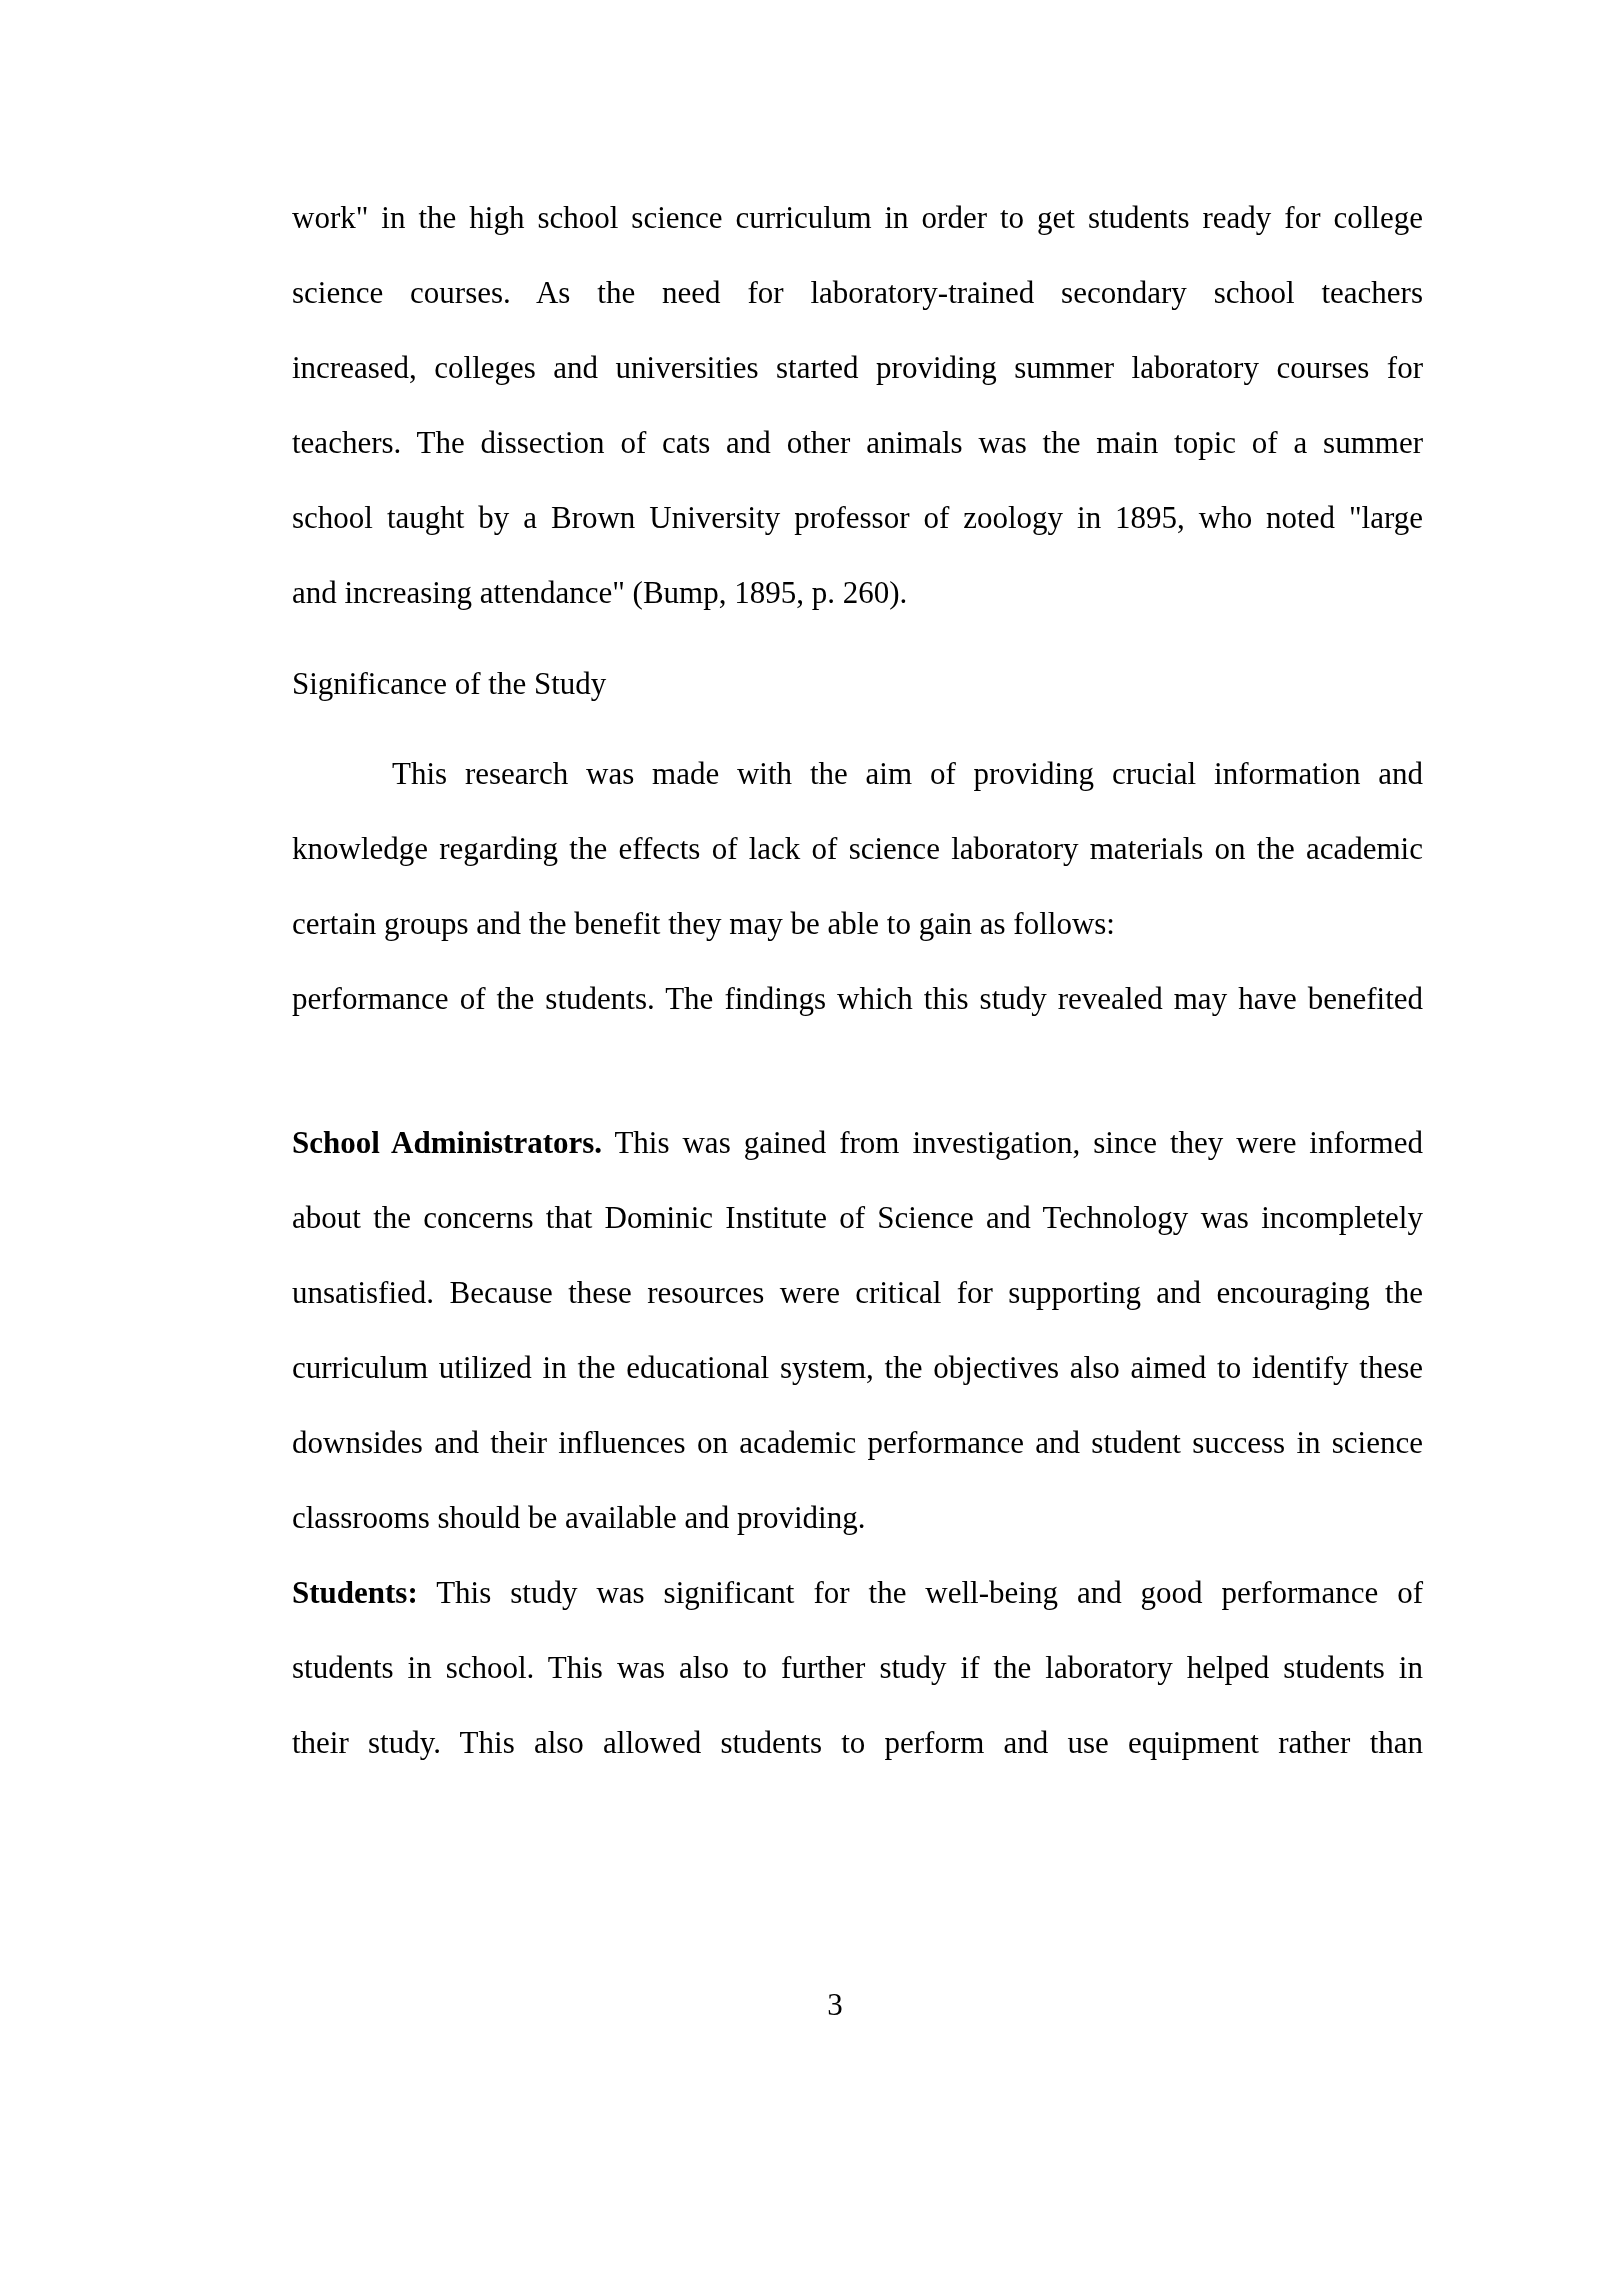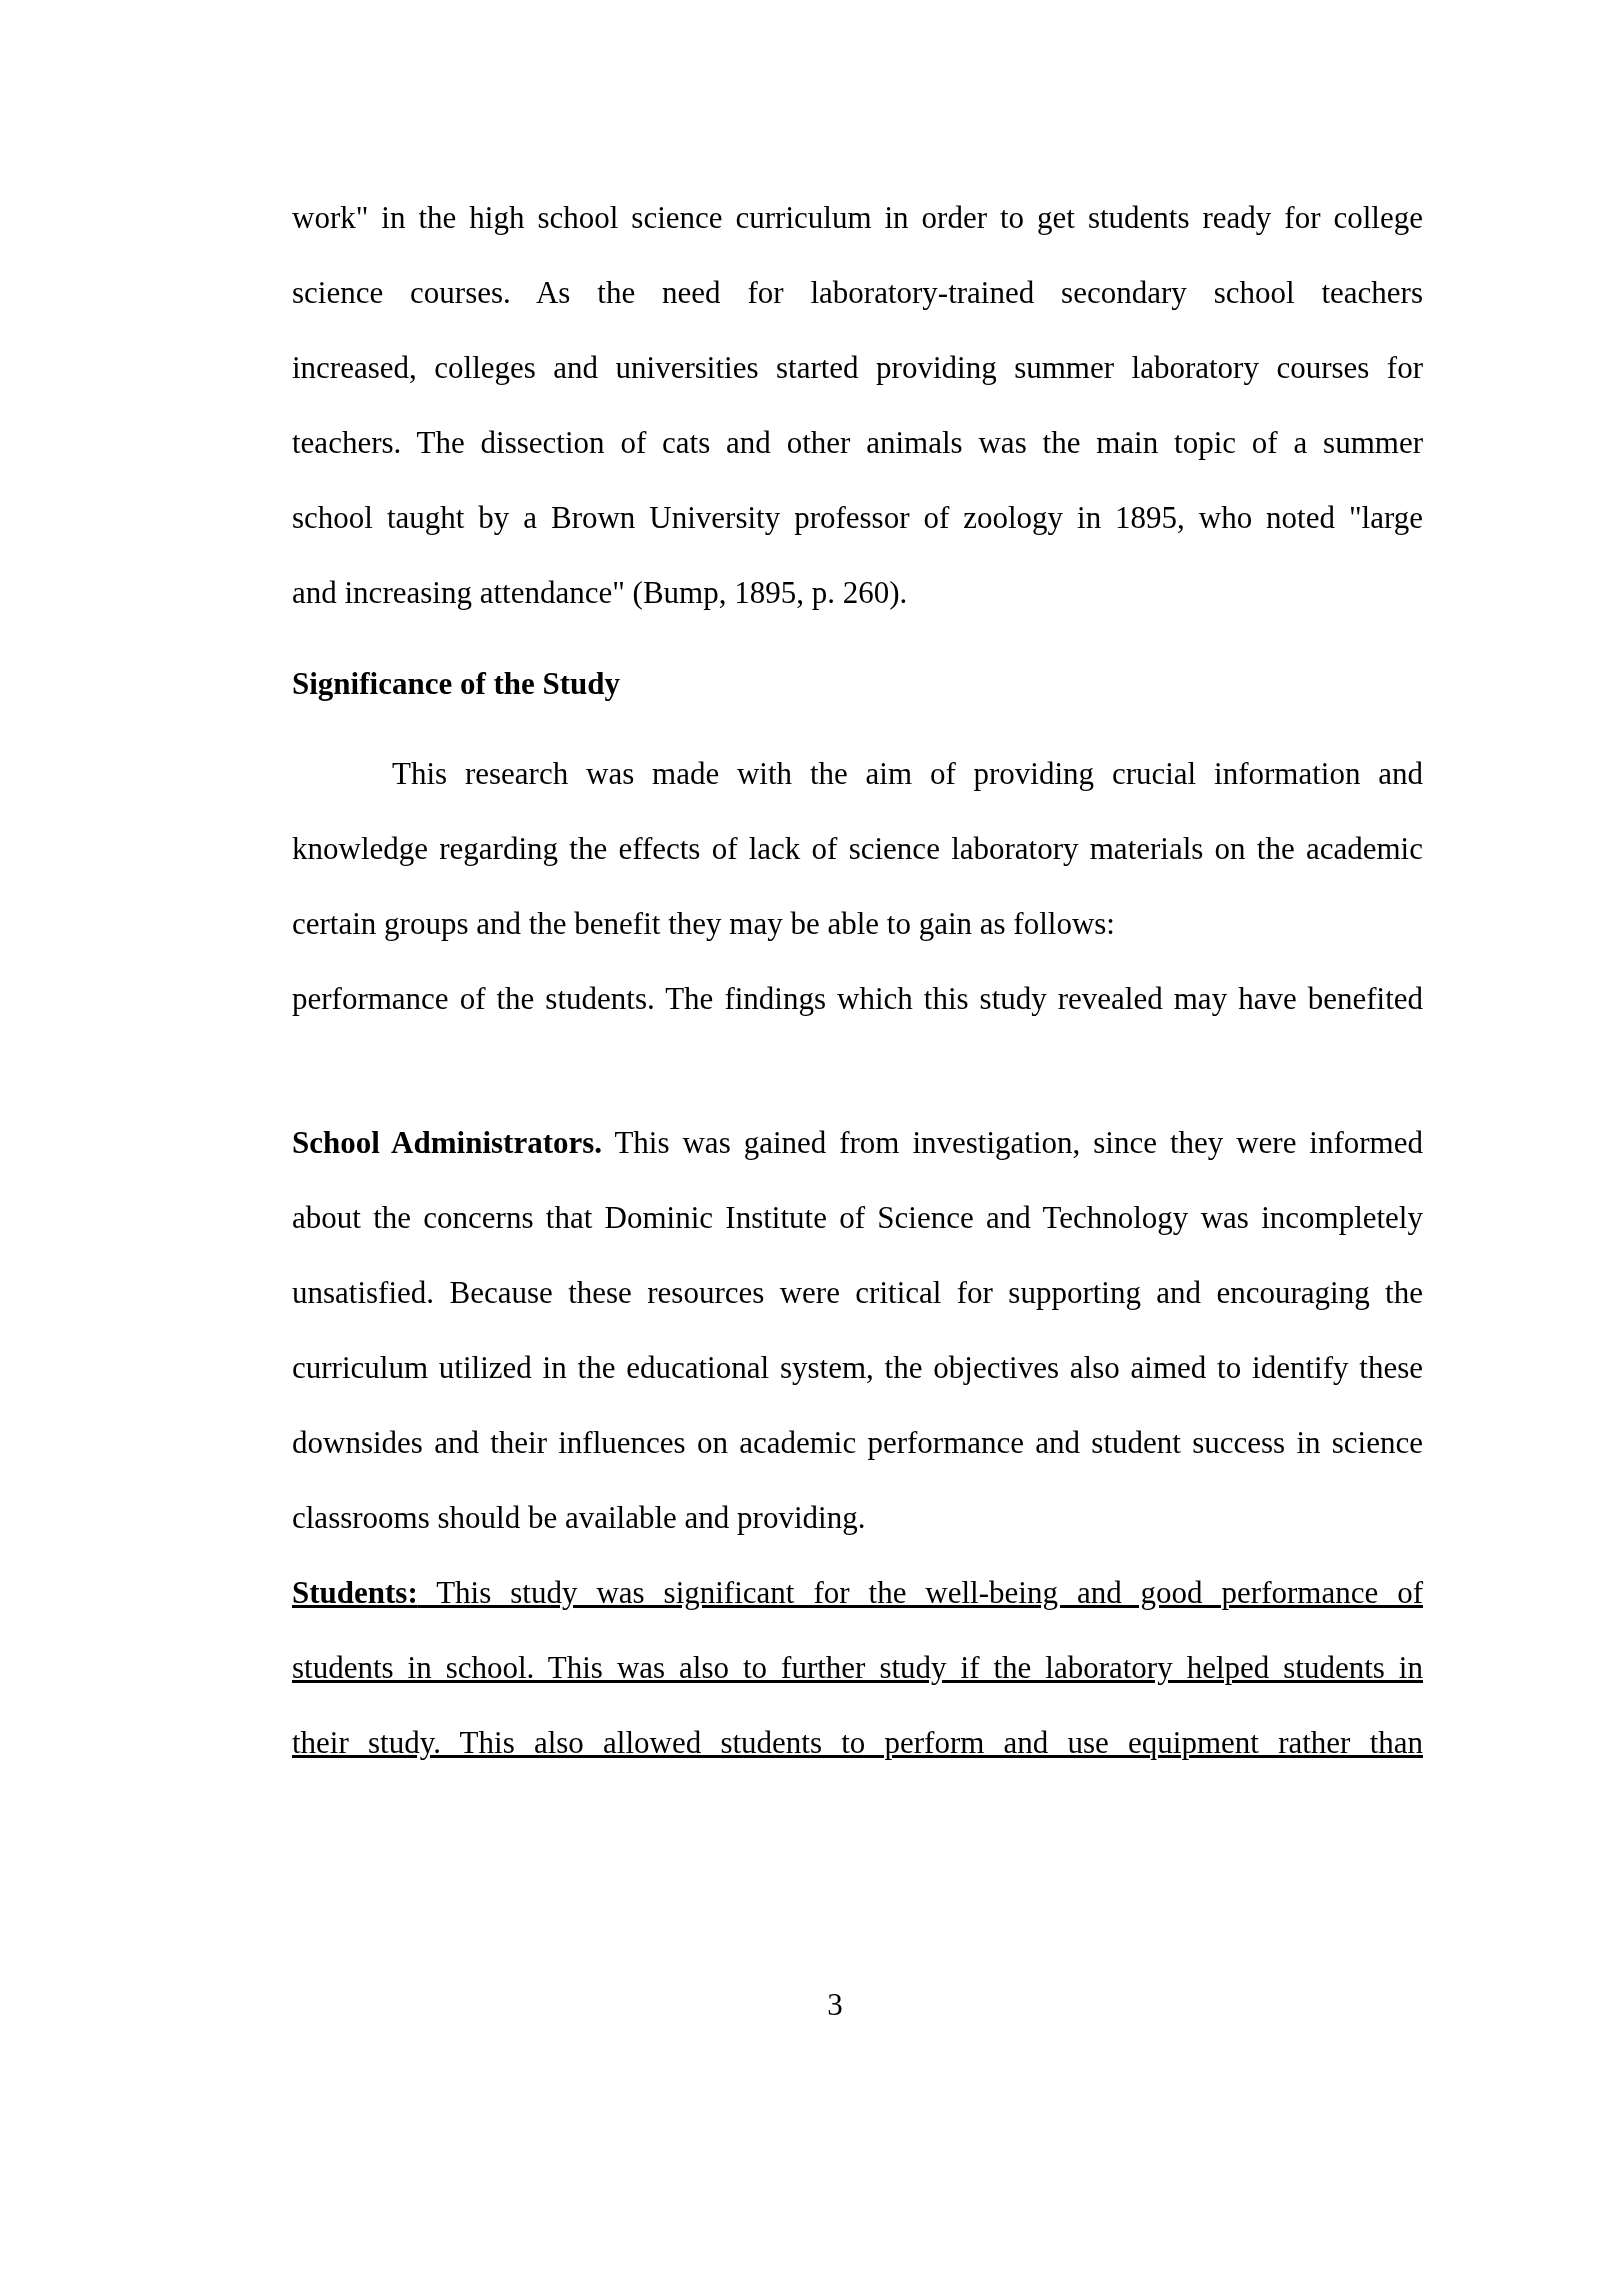--- a/index.html
+++ b/index.html
@@ -24,33 +24,33 @@
     top: 180px;
     left: 292px;
     width: 1131px;
     font-size: 31px;
   }
   .block { width: 100%; }
   
   .content .block:nth-child(2) { margin-top: 15.7px; }  
   .content .block:nth-child(3) { margin-top: 15.7px; }  
   .content .block:nth-child(4) { margin-top: 69px; }  
-  .content .block:nth-child(5) { margin-top: 0; text-decoration: underline; }
+  .content .block:nth-child(5) { margin-top: 0; }
   .line {
     height: 75px;
     line-height: 75px;
     white-space: normal;
     text-align: left;
   }
   .line.justify {
     text-align: justify;
     text-align-last: justify;
   }
   .line.indent { text-indent: 100px; }
-  .heading .line { font-weight: bold; }
+  .heading .line { font-weight: normal; }
   b { font-weight: bold; }
   .footer {
     position: absolute;
     top: 1967px;
     left: 0;
     width: 100%;
     padding-left: 49px; 
     height: 75px;
     line-height: 75px;
     text-align: center;

